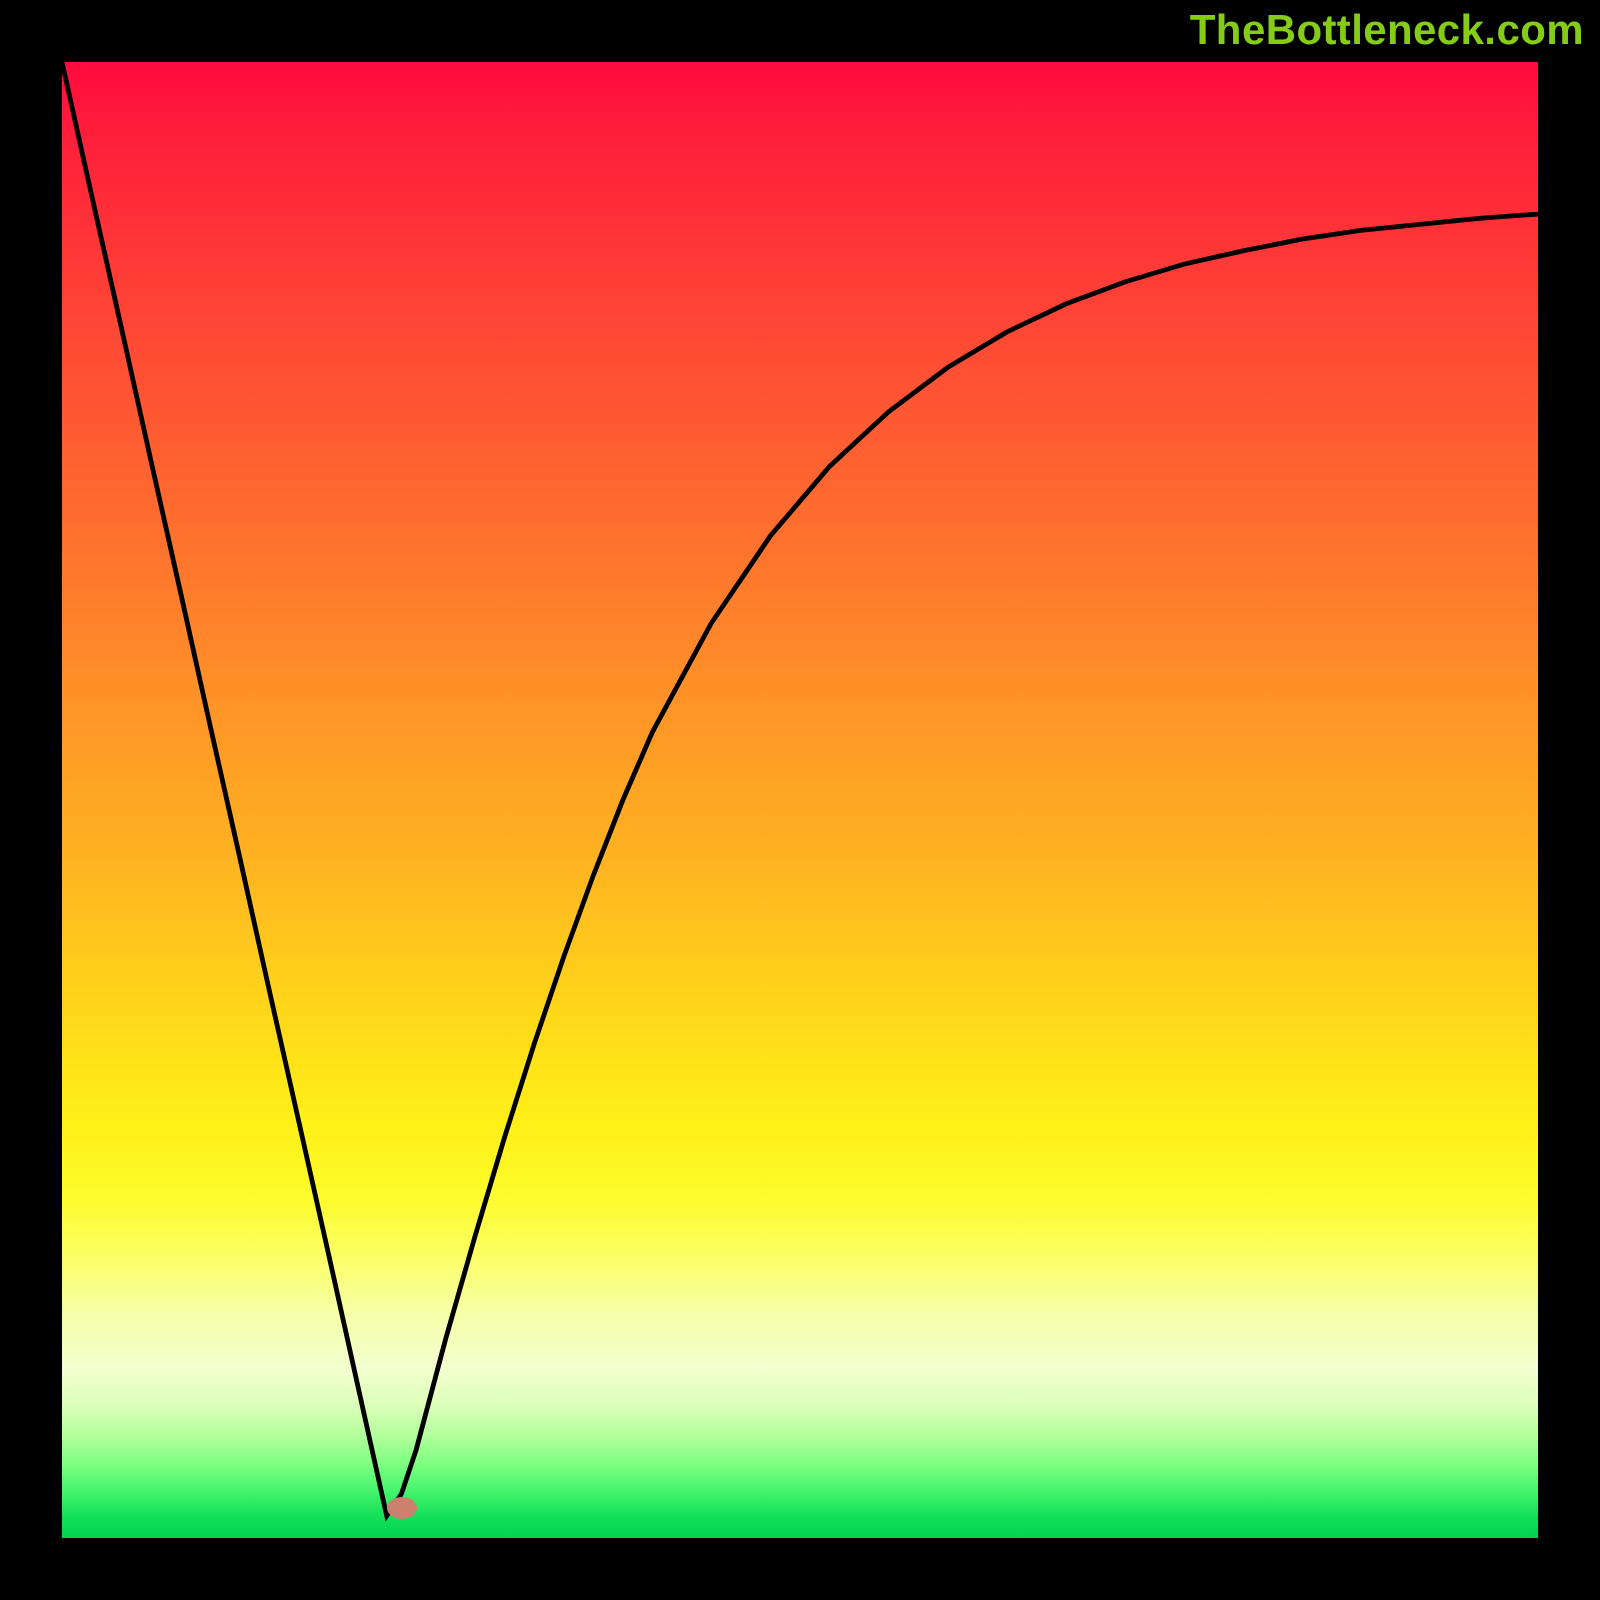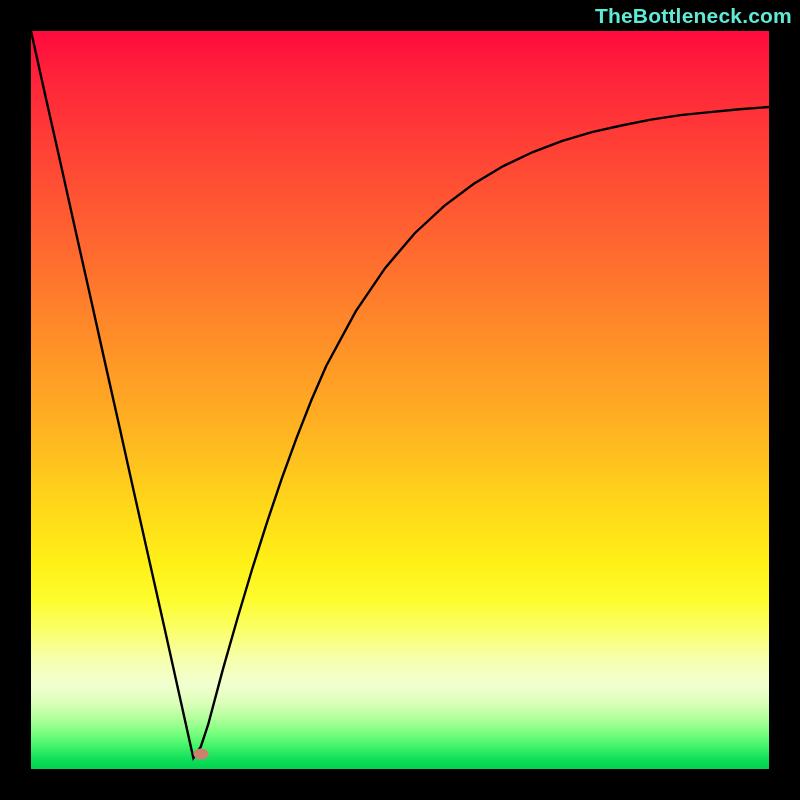--- a/index.html
+++ b/index.html
@@ -54,21 +54,21 @@
     position: absolute;
     left: 0; top: 0;
     width: 100%;
     height: 100%;
   }
 
   .watermark {
     position: absolute;
     top: 4px;
     right: 8px;
-    color: #5eead4;
+    color: #84cc16;
     font-size: 21px;
     font-weight: 600;
     letter-spacing: 0.2px;
   }
   .minpoint {
     position: absolute;
     width: 15px;
     height: 11px;
     border-radius: 50%;
     background: #cc816f;

